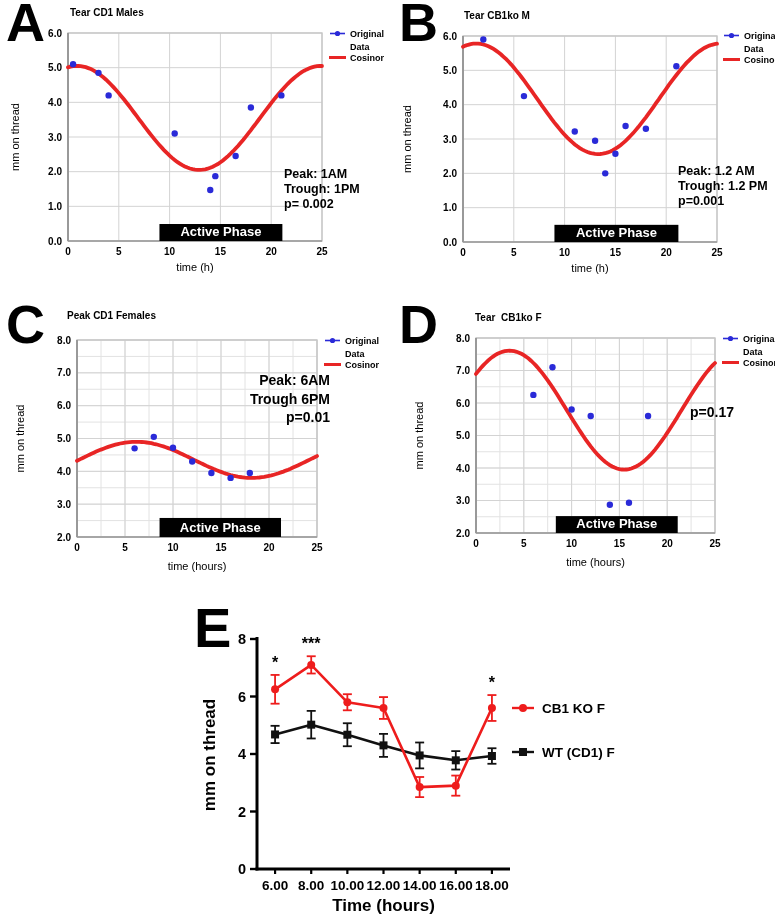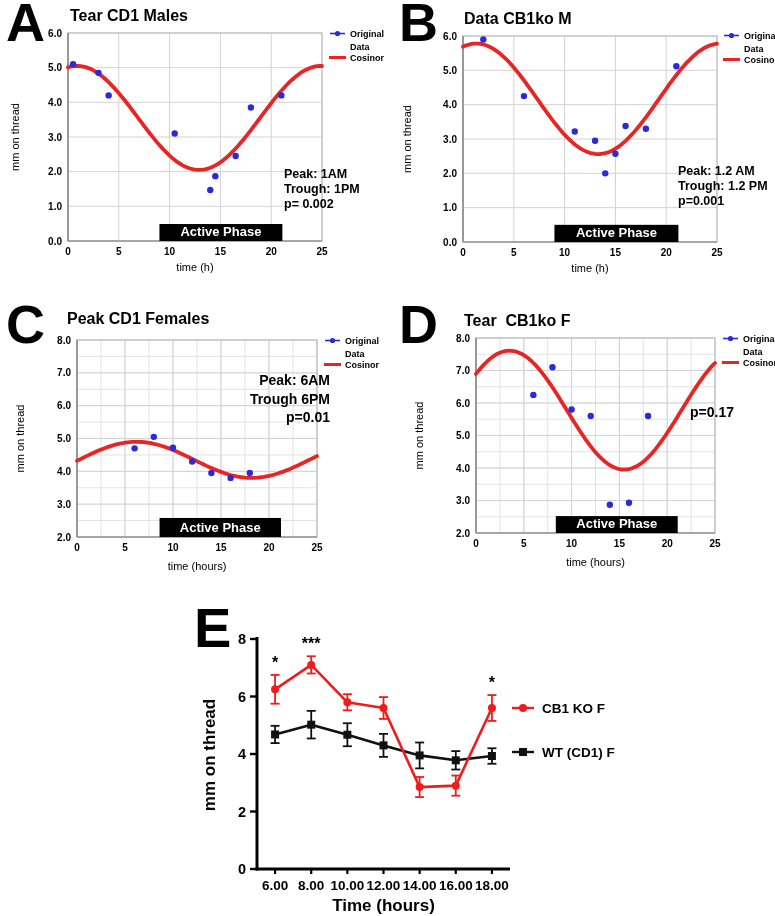--- a/index.html
+++ b/index.html
@@ -1,21 +1,21 @@
 <!DOCTYPE html>
 <html><head>
 <meta charset="utf-8">
 <style>
   html,body{margin:0;padding:0;background:#ffffff;}
   #canvas{position:relative;width:775px;height:916px;background:#ffffff;overflow:hidden;
           font-family:"Liberation Sans", sans-serif;}
   .panel{position:absolute;}
   .letter{position:absolute;font-weight:bold;font-size:54px;line-height:1;color:#000;
           font-family:"Liberation Sans", sans-serif;}
-  .ptitle{position:absolute;font-weight:bold;font-size:16px;color:#000;white-space:pre;
+  .ptitle{position:absolute;font-weight:bold;font-size:10px;color:#000;white-space:pre;
           font-family:"Liberation Sans", sans-serif;}
   svg.chart{position:absolute;left:0;top:0;}
   svg text{font-family:"Liberation Sans", sans-serif;}
 </style>
 </head>
 <body>
 
 <div id="canvas">
 
   <div class="panel" style="left:0px;top:0px;width:387px;height:292px;">
@@ -136,21 +136,21 @@
         <text x="291" y="189.5" font-size="12.5" font-weight="bold" fill="#000" text-anchor="start">Trough: 1.2 PM</text>
         <text x="291" y="204.5" font-size="12.5" font-weight="bold" fill="#000" text-anchor="start">p=0.001</text>
         <line x1="337" y1="35.5" x2="352" y2="35.5" stroke="#2A2AD8" stroke-width="1.6"></line>
         <circle cx="344.5" cy="35.5" r="2.6" fill="#2A2AD8"></circle>
         <text x="357" y="39" font-size="9" font-weight="bold" fill="#000" text-anchor="start">Original</text>
         <text x="357" y="51.5" font-size="9" font-weight="bold" fill="#000" text-anchor="start">Data</text>
         <line x1="336" y1="59.5" x2="353" y2="59.5" stroke="#E82525" stroke-width="3"></line>
         <text x="357" y="63" font-size="9" font-weight="bold" fill="#000" text-anchor="start">Cosinor</text>
       </svg>
     <div class="letter" style="left:12px;top:-5px;">B</div>
-    <div class="ptitle" style="left:77px;top:10px;">Data CB1ko M</div>
+    <div class="ptitle" style="left:77px;top:10px;">Tear CB1ko M</div>
   </div>
 
   <div class="panel" style="left:0px;top:292px;width:387px;height:298px;">
     <svg class="chart" width="387" height="298" viewBox="0 0 387 298">
         <rect x="77" y="48" width="240" height="197" fill="#fff" stroke="none"></rect>
         <g>
           <line x1="77" y1="48" x2="77" y2="245" stroke="#E2E2E2" stroke-width="1"></line>
           <line x1="101" y1="48" x2="101" y2="245" stroke="#E2E2E2" stroke-width="1"></line>
           <line x1="125" y1="48" x2="125" y2="245" stroke="#E2E2E2" stroke-width="1"></line>
           <line x1="149" y1="48" x2="149" y2="245" stroke="#E2E2E2" stroke-width="1"></line>
@@ -306,21 +306,21 @@
         </g>
         <text x="303" y="125" font-size="14" font-weight="bold" fill="#000" text-anchor="start">p=0.17</text>
         <line x1="336" y1="46.5" x2="351" y2="46.5" stroke="#2A2AD8" stroke-width="1.6"></line>
         <circle cx="343.5" cy="46.5" r="2.6" fill="#2A2AD8"></circle>
         <text x="356" y="50" font-size="9" font-weight="bold" fill="#000" text-anchor="start">Original</text>
         <text x="356" y="62.5" font-size="9" font-weight="bold" fill="#000" text-anchor="start">Data</text>
         <line x1="335" y1="70.5" x2="352" y2="70.5" stroke="#E82525" stroke-width="3"></line>
         <text x="356" y="74" font-size="9" font-weight="bold" fill="#000" text-anchor="start">Cosinor</text>
       </svg>
     <div class="letter" style="left:12px;top:5px;">D</div>
-    <div class="ptitle" style="left:77px;top:20px;">Tear  CB1ko F</div>
+    <div class="ptitle" style="left:88px;top:20px;">Tear  CB1ko F</div>
   </div>
 
   <div class="panel" style="left:170px;top:588px;width:605px;height:328px;">
     <svg class="chart" width="605" height="328" viewBox="0 0 605 328">
         <line x1="87" y1="49" x2="87" y2="282.5" stroke="#000" stroke-width="3"></line>
         <line x1="85.5" y1="281" x2="340" y2="281" stroke="#000" stroke-width="3"></line>
         <line x1="80" y1="281" x2="87" y2="281" stroke="#000" stroke-width="2.4"></line>
         <text x="76" y="286" font-size="14.5" font-weight="bold" fill="#000" text-anchor="end">0</text>
         <line x1="80" y1="223.5" x2="87" y2="223.5" stroke="#000" stroke-width="2.4"></line>
         <text x="76" y="228.5" font-size="14.5" font-weight="bold" fill="#000" text-anchor="end">2</text>

